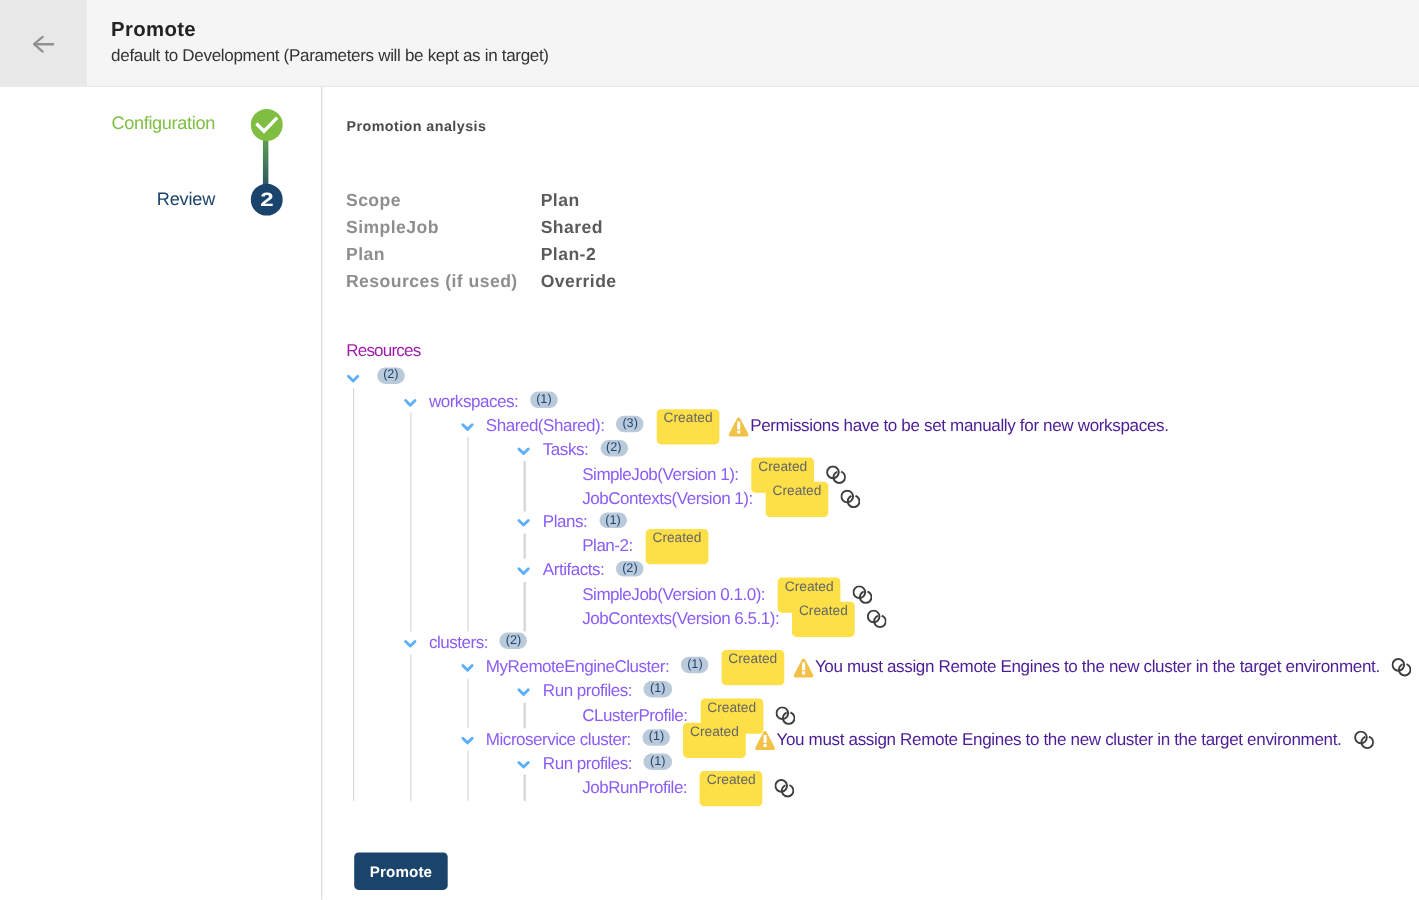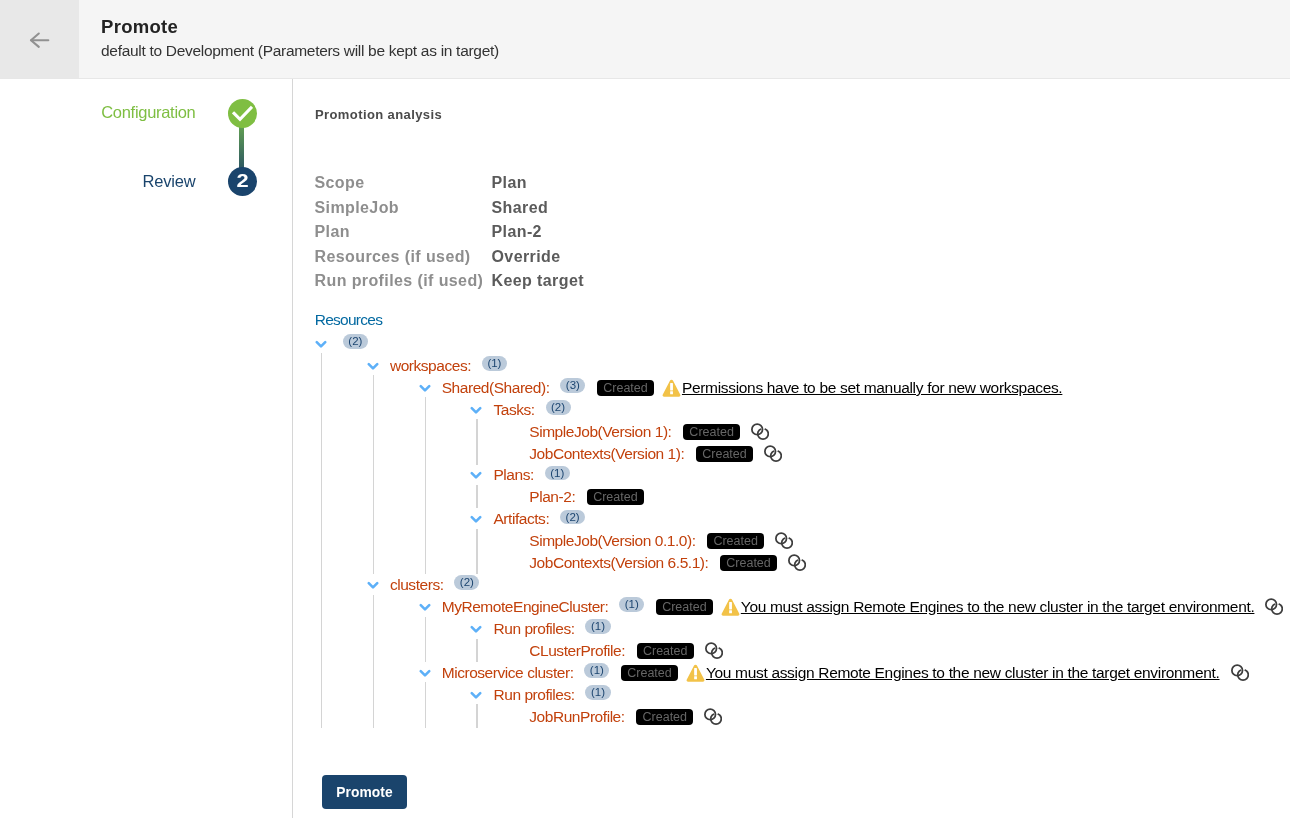--- a/index.html
+++ b/index.html
@@ -26,28 +26,28 @@
   #circ1 { left:228px; top:99px; width:29px; height:29px; background:#7fbe42;}
   #circ2 { left:228px; top:167px; width:29px; height:29px; background:#1a446c; color:#fff; font-size:17.5px; font-weight:bold; padding-bottom:1px; letter-spacing:0.3px;}
   .connector { position:absolute; left:239px; top:125px; width:5px; height:45px; background:linear-gradient(#63a152,#2b5562);}
   
   .main-heading { position:absolute; left:315px; top:105px; font-size:13px; font-weight:bold; letter-spacing:0.4px; color:#4a4a4a; line-height:20px;}
   .summary { position:absolute; left:314.5px; top:173px; }
   .srow { height:24.6px; display:flex; font-size:16px; letter-spacing:0.4px; line-height:19px;font-weight:bold;}
   .slabel { width:177px; color:#8e8e8e; }
   .svalue { color:#5b5b5b; }
   
-  .res-label { position:absolute; left:314.8px; top:310.5px; font-size:15.5px; letter-spacing:-0.75px; color:#0369a1; line-height:18px;}
+  .res-label { position:absolute; left:314.8px; top:310.5px; font-size:15.5px; letter-spacing:-0.75px; color:#a21caf; line-height:18px;}
   .tree { position:absolute; left:313px; top:333px; }
   .trow { position:relative; height:21.93px; display:flex; align-items:center; white-space:nowrap;}
   .chevwrap { width:16px; height:16px; flex:0 0 auto; display:flex; align-items:center; justify-content:center; cursor:pointer;}
-  .tlabel { font-size:15.5px; letter-spacing:-0.45px; color:#c2410c; margin-left:9.1px;}
+  .tlabel { font-size:15.5px; letter-spacing:-0.45px; color:#8b5cf6; margin-left:9.1px;}
   .count { display:inline-block; position:relative; top:-2.4px; background:#bbcada; color:#1c4570; font-size:11.5px; border-radius:7.4px; height:14.7px; line-height:14.4px; padding:0 5.5px; margin-left:10.8px; letter-spacing:0px; text-align:center;}
-  .status { display:inline-block; background:#000000; color:#666666; font-size:12.5px; letter-spacing:0px; border-radius:4px; height:16px; line-height:16px; padding:0 6.4px; margin-left:11.5px;}
-  .warn { color:#000000; font-size:15.5px; letter-spacing:-0.32px; margin-left:8.2px; display:flex; align-items:center;text-decoration:underline;}
+  .status { display:inline-block; background:#fde047; color:#666666; font-size:12.5px; letter-spacing:0px; border-radius:4px; height:32px; line-height:16px; padding:0 6.4px; margin-left:11.5px;}
+  .warn { color:#4c1d95; font-size:15.5px; letter-spacing:-0.32px; margin-left:8.2px; display:flex; align-items:center;}
   .warn svg { margin-right:0.6px; flex:0 0 auto;}
   .linkicon { margin-left:11px; display:flex; align-items:center; cursor:pointer;}
   .guide { position:absolute; width:1.4px; background:#d4d4d4;}
   
   .promote-btn { position:absolute; left:322px; top:775px; width:85px; height:33.5px; padding-top:2px; background:#1a446c; color:#fff; border:none; border-radius:4px; font-size:13.8px; font-weight:bold; letter-spacing:0.1px; font-family:"Liberation Sans",sans-serif; cursor:pointer;}
 </style>
 </head>
 <body>
 
 <div class="topbar"></div>
@@ -84,24 +84,20 @@
       <div class="svalue">Shared</div>
     </div>
     <div class="srow">
       <div class="slabel">Plan</div>
       <div class="svalue">Plan-2</div>
     </div>
     <div class="srow">
       <div class="slabel">Resources (if used)</div>
       <div class="svalue">Override</div>
     </div>
-    <div class="srow">
-      <div class="slabel">Run profiles (if used)</div>
-      <div class="svalue">Keep target</div>
-    </div>
   </div>
 <div class="res-label">Resources</div>
 <div class="tree" id="tree">
     <div class="trow">
       <span class="indent" style="width:0px;flex:0 0 auto"></span>
       <span class="chevwrap">
         <svg width="16" height="16" viewBox="0 0 16 16">
           <path d="M3.75 6.1 L8 10.35 L12.25 6.1" fill="none" stroke="#5db0f8" stroke-width="2.6" stroke-linecap="round" stroke-linejoin="round"></path>
         </svg>
       </span>

